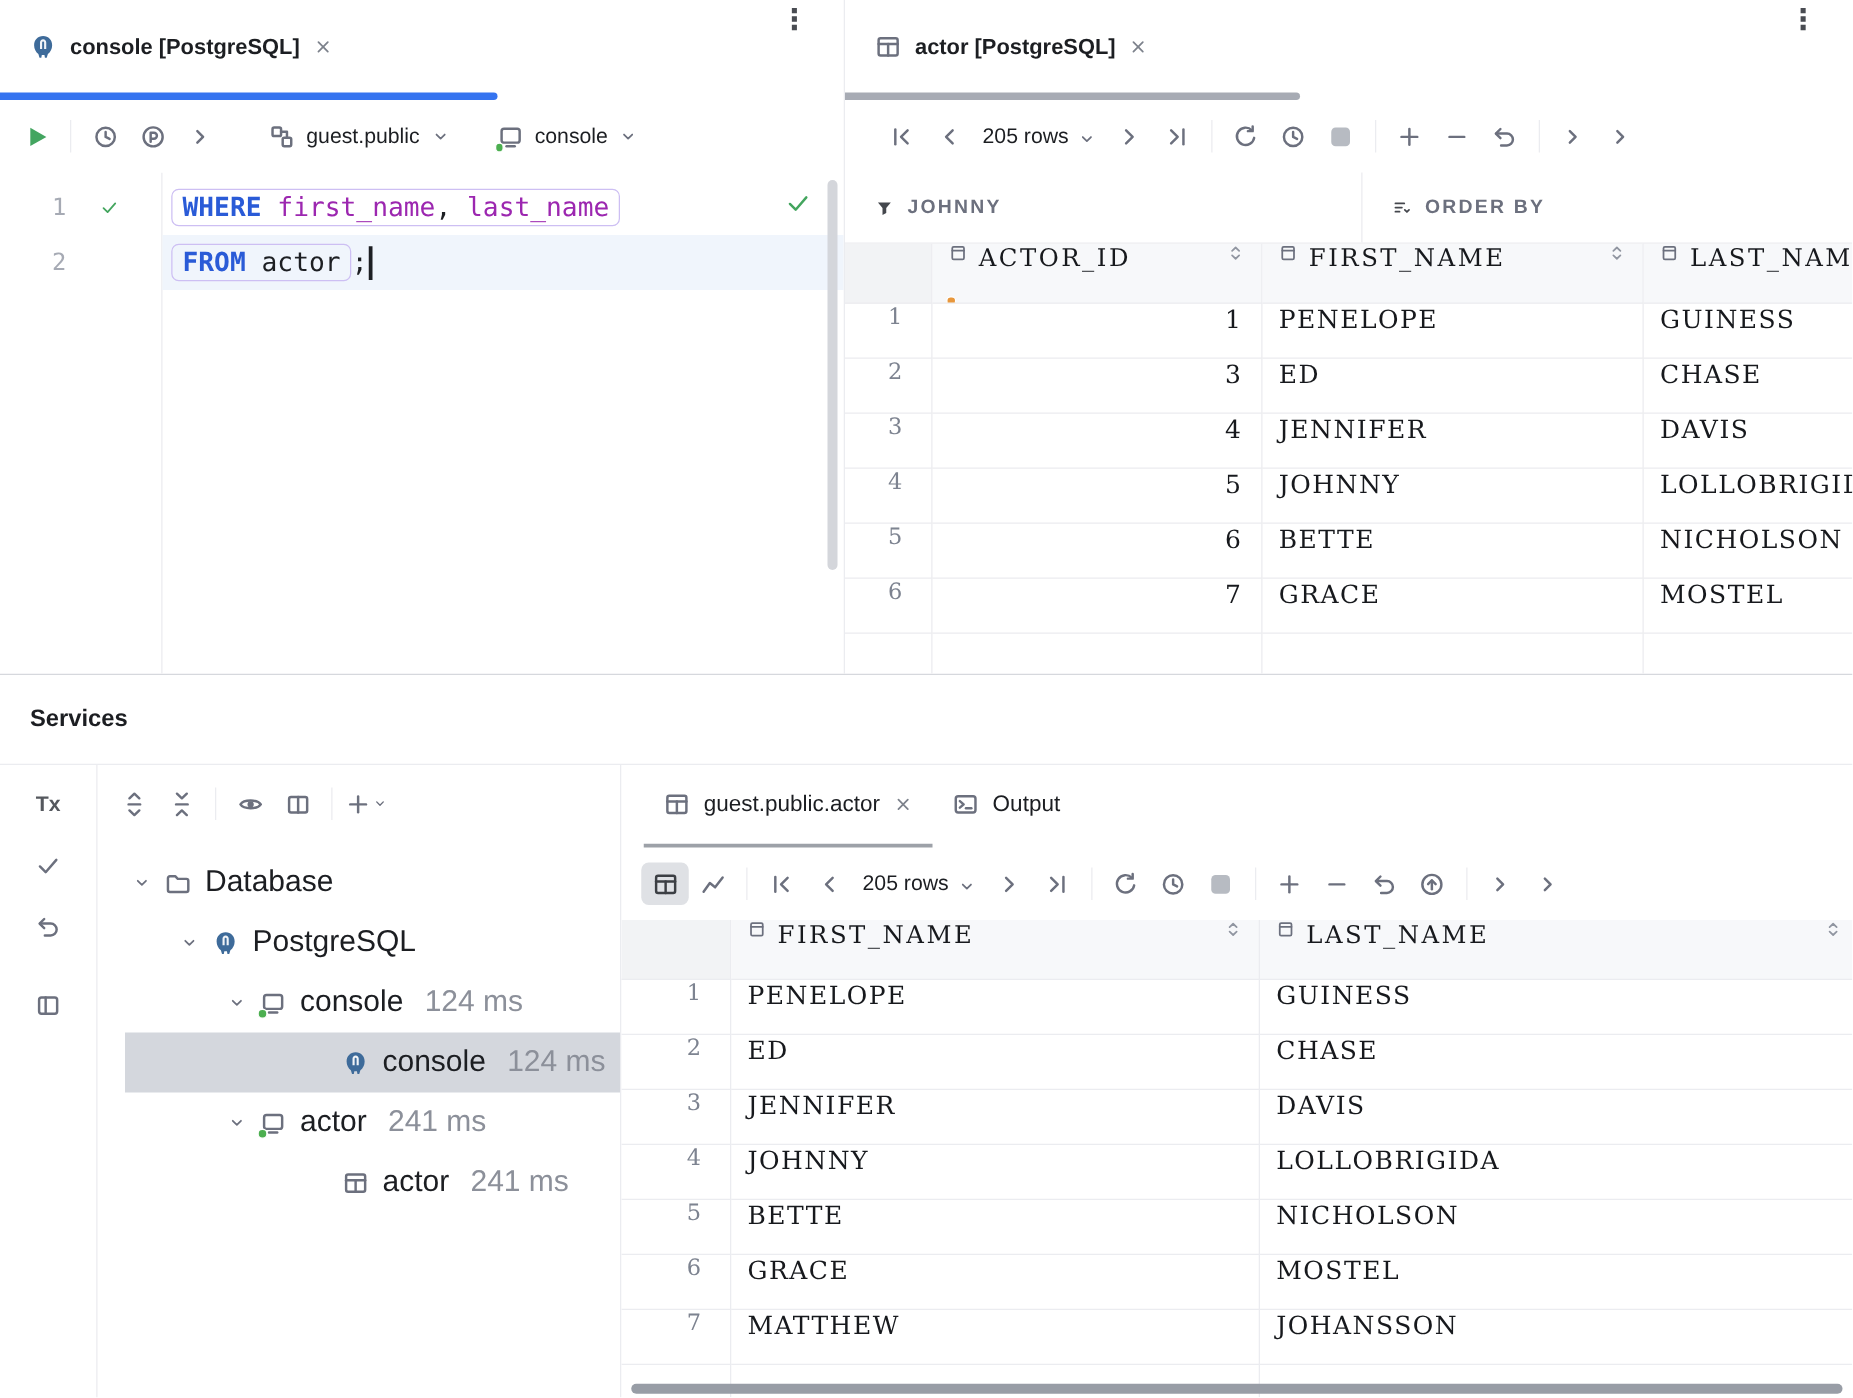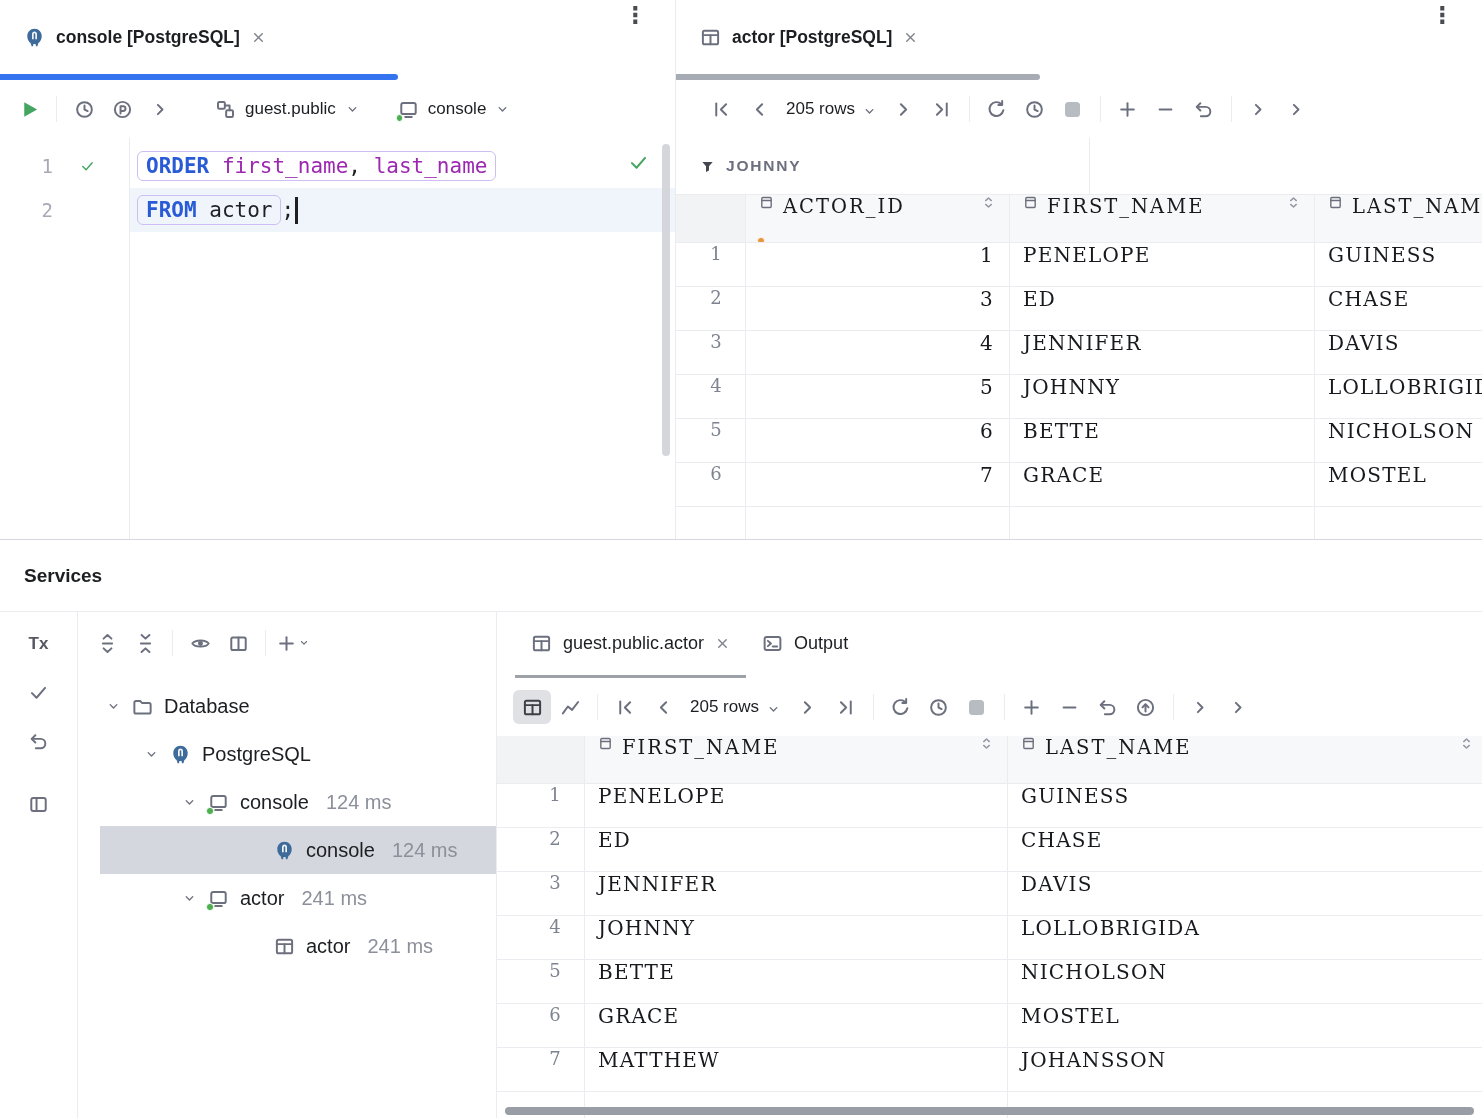--- a/index.html
+++ b/index.html
@@ -81,21 +81,21 @@
 
   
   .services{flex:1;display:flex;flex-direction:column;min-height:0;}
   .services-header{height:72px;display:flex;align-items:center;padding-left:24px;font-size:19px;font-weight:700;color:#1c1e22;border-bottom:1px solid var(--line);flex:none;}
   .services-body{flex:1;display:flex;min-height:0;}
   .icon-strip{width:78px;border-right:1px solid var(--line);display:flex;flex-direction:column;align-items:center;padding-top:22px;gap:28px;color:#6C707E;flex:none;}
   .icon-strip .strip-item{cursor:pointer;display:flex;align-items:center;justify-content:center;}
   .tx{font-size:17px;color:#55585e;font-weight:600;}
   .tree-panel{width:419px;border-right:1px solid var(--line);display:flex;flex-direction:column;flex:none;overflow:hidden;}
   .tree-toolbar{height:62px;display:flex;align-items:center;padding-left:10px;color:var(--icon);flex:none;}
-  .tree{padding-top:8px;font-size:20px;}
+  .tree{padding-top:8px;font-size:24px;}
   .tree-row{height:48px;display:flex;align-items:center;gap:11px;cursor:pointer;white-space:nowrap;}
   .tree-row .chev{color:#6C707E;flex:none;}
   .tree-row .tname{color:#1c1e22;}
   .tree-row .ttime{color:#8c909a;margin-left:6px;}
   .tree-row.selected{background:#d4d7dd;margin-left:22px;}
   .addcaret{color:#6C707E;margin-left:1px;}
 
   .result-panel{flex:1;min-width:0;display:flex;flex-direction:column;position:relative;overflow:hidden;}
   .rtabs{height:66px;display:flex;align-items:center;padding-left:18px;flex:none;}
   .rtab{height:100%;display:flex;align-items:center;gap:11px;padding:0 16px;font-size:18px;color:#1c1e22;cursor:pointer;border-bottom:3px solid transparent;}
@@ -321,21 +321,21 @@
                   <use href="#i-check"></use>
                 </svg>
               </span>
           </div>
           <div class="gutter-line">
             <span class="num">2</span>
           </div>
         </div>
         <div class="code">
           <div class="code-line">
-            <span class="stmt-box"><span class="kw">ORDER</span><span>&nbsp;</span><span class="ident">first_name</span><span>,</span><span>&nbsp;</span><span class="ident">last_name</span></span>
+            <span class="stmt-box"><span class="kw">WHERE</span><span>&nbsp;</span><span class="ident">first_name</span><span>,</span><span>&nbsp;</span><span class="ident">last_name</span></span>
           </div>
           <div class="code-line caret-line">
             <span class="stmt-box"><span class="kw">FROM</span><span>&nbsp;</span><span>actor</span></span><span>;</span><span class="caret"></span>
           </div>
           <span class="line-check">
               <svg class="icon">
                 <use href="#i-check"></use>
               </svg>
             </span>
         </div>
@@ -435,20 +435,28 @@
       </div>
 
       <div class="filter-row">
         <div class="filter-sec first">
           <span class="ficon">
               <svg class="icon sm">
                 <use href="#i-filter"></use>
               </svg>
             </span>
           <span>JOHNNY</span>
+        </div>
+        <div class="filter-sec">
+          <span class="ficon">
+              <svg class="icon sm">
+                <use href="#i-orderby"></use>
+              </svg>
+            </span>
+          <span>ORDER BY</span>
         </div>
       </div>
 
       <div class="dgrid top-grid">
         <div class="trow header">
           <div class="cell rownum"></div>
           <div class="cell">
             <span class="ico-wrap hicon">
                 <svg class="icon sm">
                   <use href="#i-column"></use>

